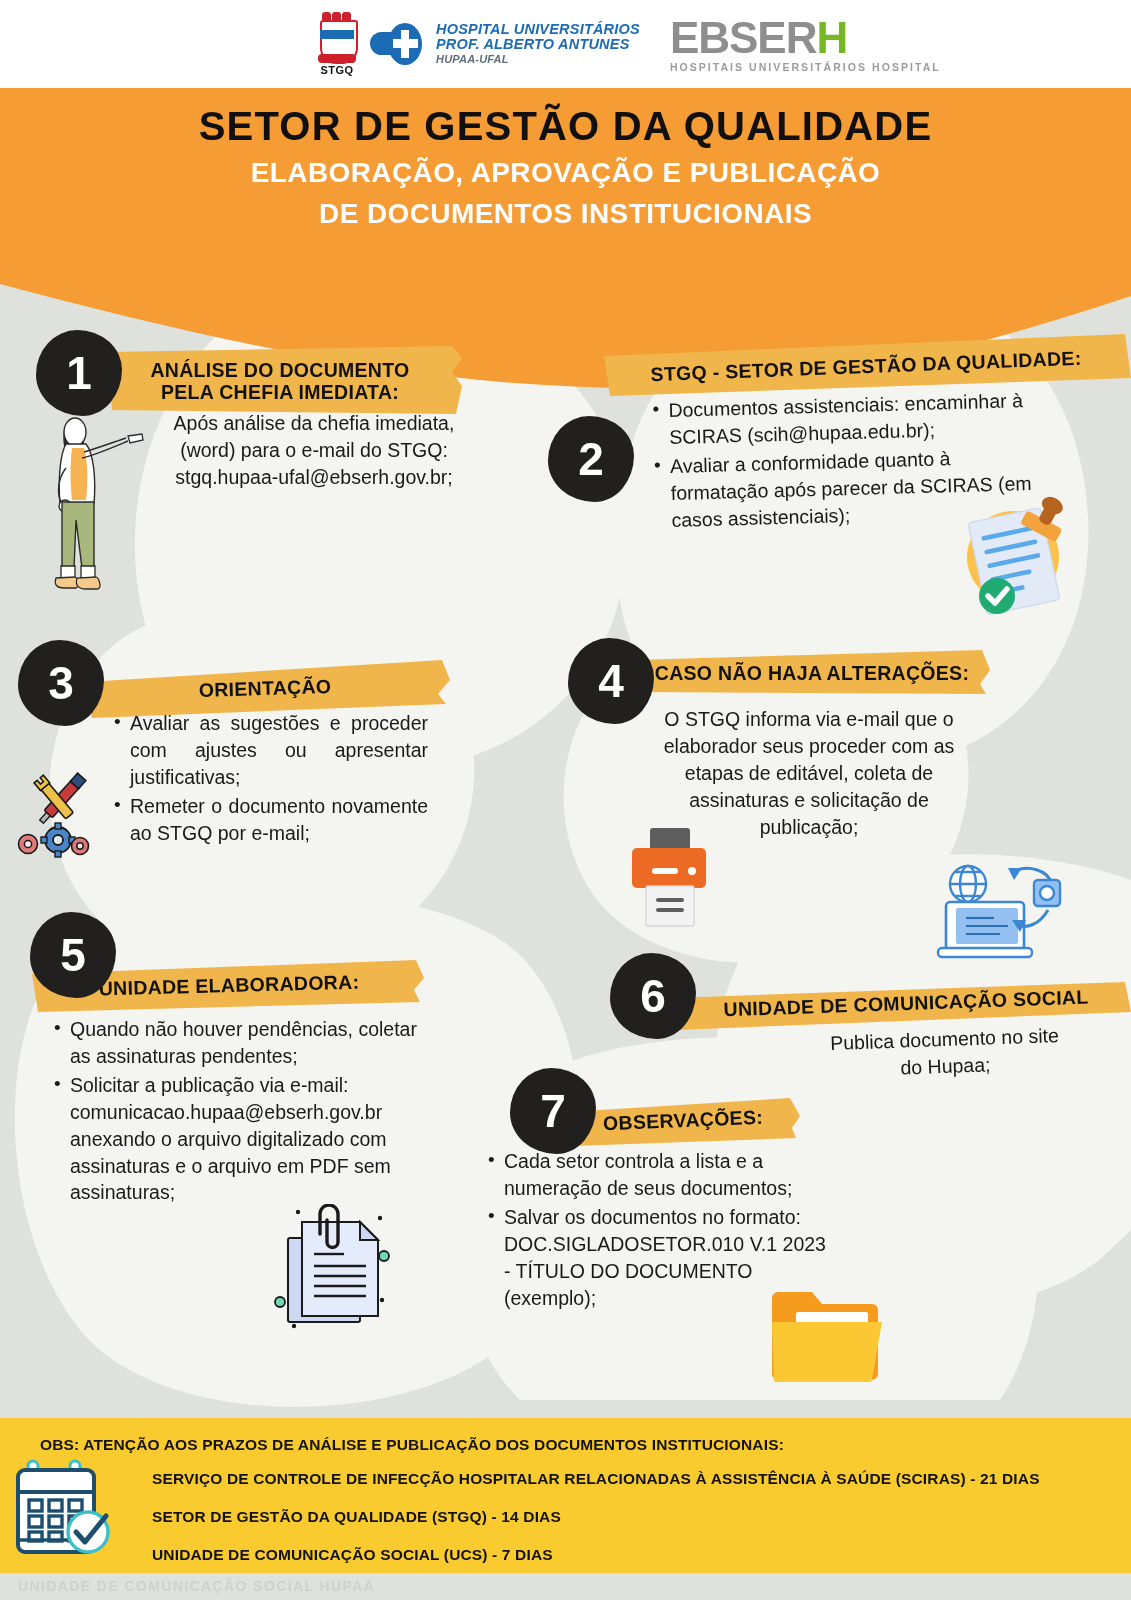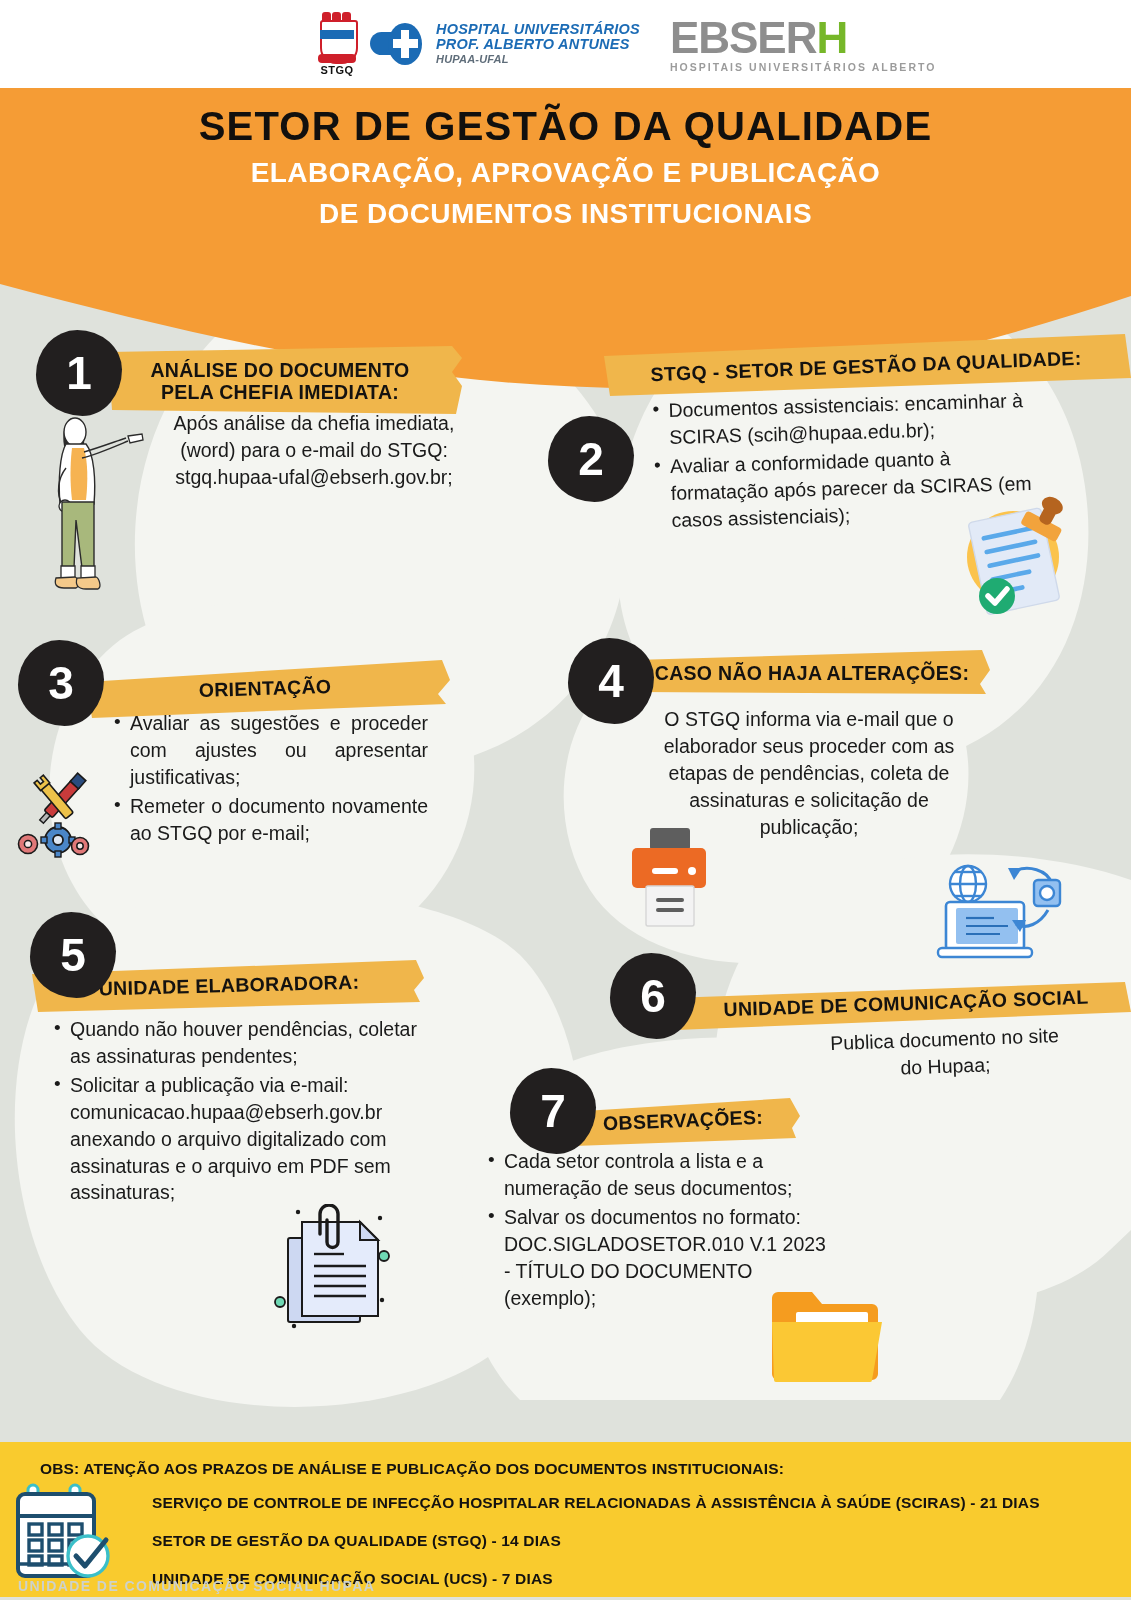--- a/index.html
+++ b/index.html
@@ -53,21 +53,21 @@
   .banner{position:absolute;background:#f0b64b;z-index:6;display:flex;align-items:center;justify-content:center;}
   .banner span{font-size:19.5px;font-weight:bold;color:#141210;letter-spacing:.3px;text-align:center;line-height:1.15;white-space:nowrap;}
   .body-text{position:absolute;z-index:6;font-size:19.5px;color:#1a1a1a;line-height:1.38;}
   .body-text.center{text-align:center;}
   .body-text ul{margin:0;padding-left:20px;list-style:none;}
   .body-text li{position:relative;margin-bottom:2px;}
   .body-text li::before{content:"•";position:absolute;left:-16px;top:-1px;font-size:19px;}
   .body-text li.just{text-align:justify;}
 
   
-  .footer{position:absolute;left:0;top:1418px;width:1131px;height:155px;background:#f9cb2e;z-index:8;margin-top:24px;}
+  .footer{position:absolute;left:0;top:1418px;width:1131px;height:155px;background:#f9cb2e;z-index:8;}
   .foot-obs{position:absolute;left:40px;top:18px;font-size:15.5px;font-weight:bold;color:#141210;letter-spacing:.15px;}
   .foot-line{position:absolute;font-size:15.5px;font-weight:bold;color:#141210;letter-spacing:.15px;text-align:center;}
   .fl1{left:152px;top:52px;}
   .fl2{left:152px;top:90px;}
   .fl3{left:152px;top:128px;}
   .cal{position:absolute;left:14px;top:38px;width:112px;height:104px;z-index:9;}
   .watermark{position:absolute;left:18px;top:1578px;font-size:14px;font-weight:bold;color:#cdd2cb;letter-spacing:1.4px;z-index:9;}
 </style>
 </head>
 <body>
@@ -102,21 +102,21 @@
         <div class="cross-v"></div>
           <div class="cross-h"></div>
       </div>
       <div class="hu-text">
         <div class="l1">HOSPITAL UNIVERSITÁRIOS</div>
         <div class="l2">PROF. ALBERTO ANTUNES</div>
         <div class="l3">HUPAA-UFAL</div>
       </div>
       <div class="ebserh">
         <div class="big"><span>EBSER</span><span class="g">H</span></div>
-        <div class="sub">HOSPITAIS UNIVERSITÁRIOS ALBERTO</div>
+        <div class="sub">HOSPITAIS UNIVERSITÁRIOS HOSPITAL</div>
       </div>
     </div>
   </div>
 
   <div class="header-wrap">
     <svg class="header-svg" width="1131" height="300" viewBox="0 0 1131 300">
       <path d="M0,0 L1131,0 L1131,208 C980,258 830,300 640,300 C420,300 210,252 0,196 Z" fill="#f59c35"></path>
     </svg>
     <div class="header-text">
       <div class="h-title">SETOR DE GESTÃO DA QUALIDADE</div>
@@ -253,21 +253,21 @@
     </div>
     <svg style="position:absolute;left:634px;top:650px;z-index:6;" width="356" height="48" viewBox="0 0 356 48">
       <path d="M0,10 L348,0 L356,20 L346,34 L352,44 L4,42 Z" fill="#f0b64b"></path>
     </svg>
     <div class="banner" style="left:640px;top:652px;width:344px;height:42px;background:transparent;">
       <span>CASO NÃO HAJA ALTERAÇÕES:</span>
     </div>
     <div class="body-text center" style="left:614px;top:706px;width:390px;">
       <div>O STGQ informa via e-mail que o</div>
       <div>elaborador seus proceder com as</div>
-      <div>etapas de pendências, coleta de</div>
+      <div>etapas de editável, coleta de</div>
       <div>assinaturas e solicitação de</div>
       <div>publicação;</div>
     </div>
 
     <svg style="position:absolute;left:626px;top:828px;z-index:7;" width="86" height="100" viewBox="0 0 86 100">
       <rect x="24" y="0" width="40" height="22" rx="3" fill="#5e5e5e"></rect>
       <rect x="6" y="20" width="74" height="40" rx="5" fill="#ec6a24"></rect>
       <rect x="26" y="40" width="26" height="6" rx="3" fill="#ffffff"></rect>
       <circle cx="66" cy="43" r="4" fill="#ffffff"></circle>
       <rect x="20" y="58" width="48" height="40" rx="2" fill="#f3f3f3" stroke="#d6d6d6" stroke-width="1.4"></rect>

